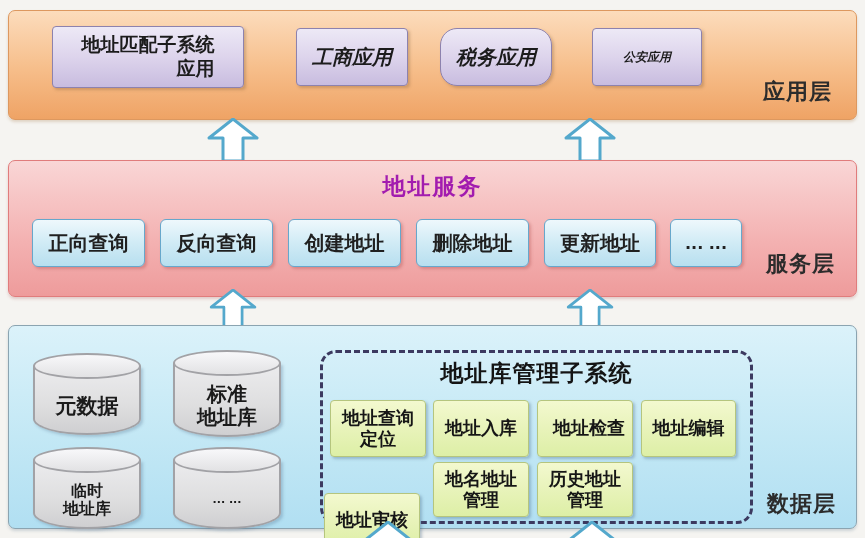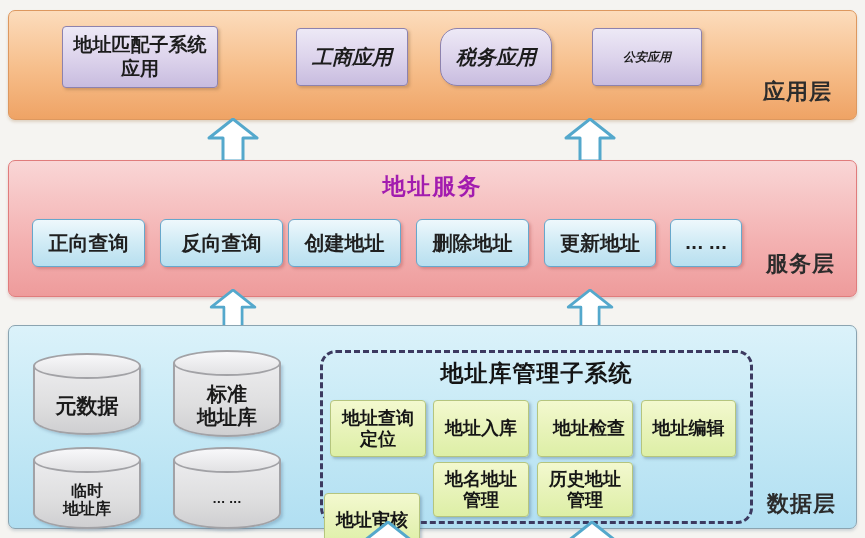--- a/index.html
+++ b/index.html
@@ -94,39 +94,39 @@
   }
   
   .up-arrow{position:absolute;width:52px;height:44px;}
 </style>
 </head>
 <body>
 
 <div class="band band-app">
   <div class="layer-label" style="left:754px;top:66px;">应用层</div>
 </div>
-<div class="app-box" style="left:62px;top:26px;width:156px;height:62px;font-size:19px;">地址匹配子系统
+<div class="app-box" style="left:52px;top:26px;width:192px;height:62px;font-size:19px;text-align:right;">地址匹配子系统
 应用</div>
 <div class="app-box italic" style="left:296px;top:28px;width:112px;height:58px;font-size:20px;">工商应用</div>
 <div class="app-box italic" style="left:440px;top:28px;width:112px;height:58px;font-size:20px;border-radius:17px;">税务应用</div>
 <div class="app-box italic" style="left:592px;top:28px;width:110px;height:58px;font-size:12px;">公安应用</div>
 
 <svg class="up-arrow" style="left:207px;top:118px;" viewBox="0 0 52 44">
   <path d="M26,1 L50,20 L36,20 L36,43 L16,43 L16,20 L2,20 Z" fill="#ffffff" stroke="#54a8cc" stroke-width="3" stroke-linejoin="round"></path>
 </svg>
 <svg class="up-arrow" style="left:564px;top:118px;" viewBox="0 0 52 44">
   <path d="M26,1 L50,20 L36,20 L36,43 L16,43 L16,20 L2,20 Z" fill="#ffffff" stroke="#54a8cc" stroke-width="3" stroke-linejoin="round"></path>
 </svg>
 
 <div class="band band-service">
   <div class="layer-label" style="left:757px;top:88px;">服务层</div>
 </div>
 <div class="service-title">地址服务</div>
 <div class="svc-box" style="left:32px;width:113px;">正向查询</div>
-<div class="svc-box" style="left:160px;width:123px;">反向查询</div>
+<div class="svc-box" style="left:160px;width:113px;">反向查询</div>
 <div class="svc-box" style="left:288px;width:113px;">创建地址</div>
 <div class="svc-box" style="left:416px;width:113px;">删除地址</div>
 <div class="svc-box" style="left:544px;width:112px;">更新地址</div>
 <div class="svc-box" style="left:670px;width:72px;font-size:16px;">... ...</div>
 
 <svg class="up-arrow" style="left:207px;top:289px;height:40px;" viewBox="0 0 52 44">
   <path d="M26,1 L50,20 L36,20 L36,43 L16,43 L16,20 L2,20 Z" fill="#ffffff" stroke="#54a8cc" stroke-width="3" stroke-linejoin="round"></path>
 </svg>
 <svg class="up-arrow" style="left:564px;top:289px;height:40px;" viewBox="0 0 52 44">
   <path d="M26,1 L50,20 L36,20 L36,43 L16,43 L16,20 L2,20 Z" fill="#ffffff" stroke="#54a8cc" stroke-width="3" stroke-linejoin="round"></path>

